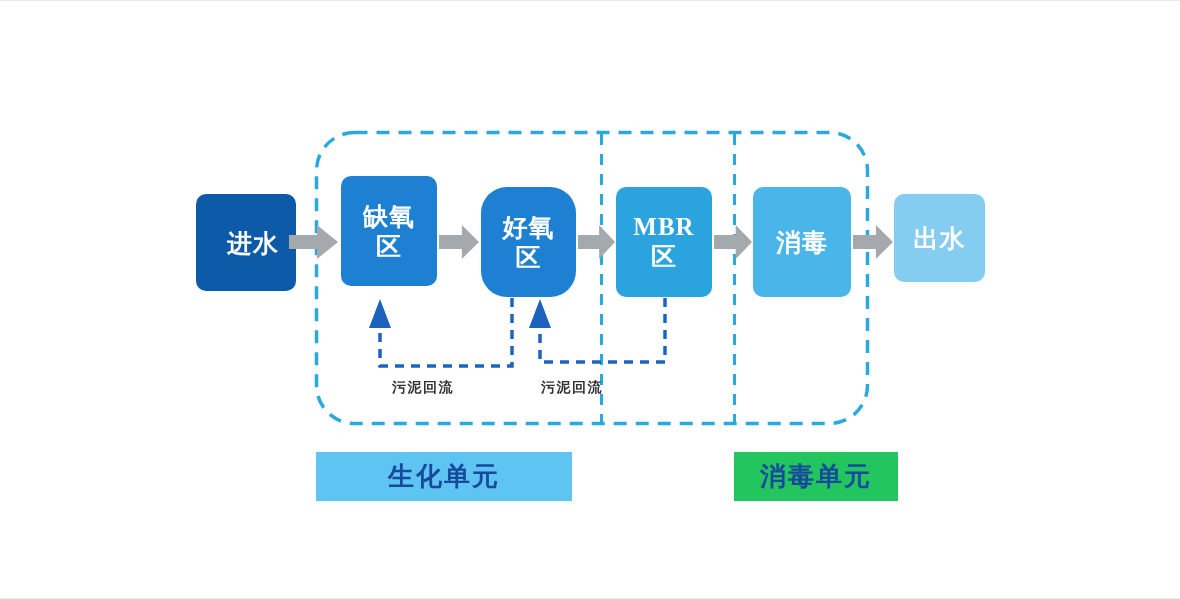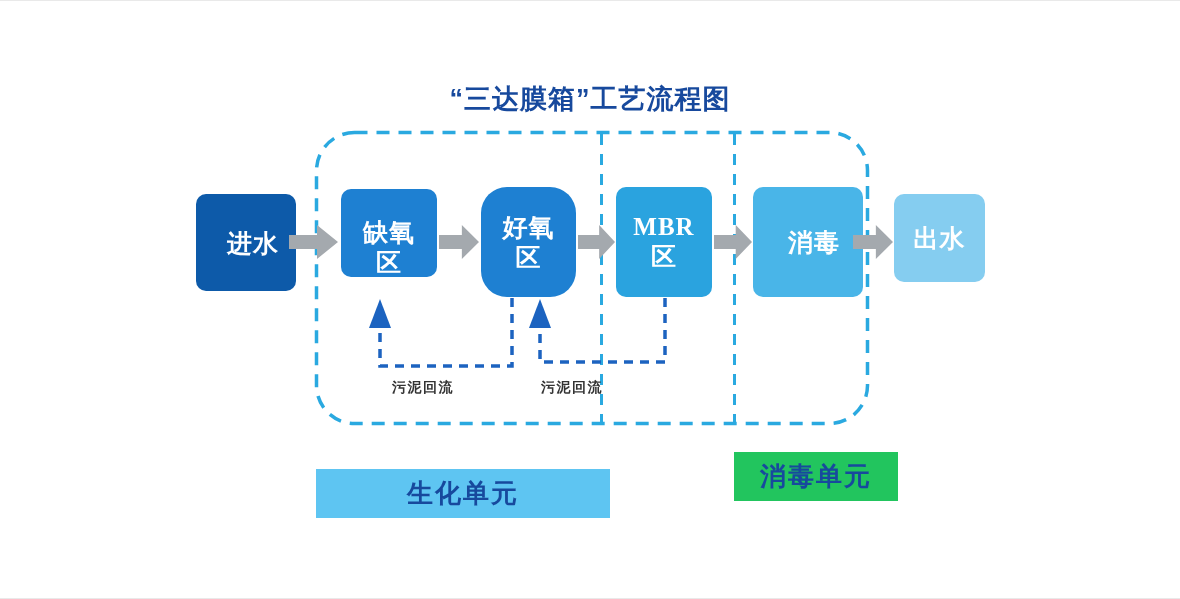--- a/index.html
+++ b/index.html
@@ -49,21 +49,21 @@
     display: flex;
     flex-direction: column;
     align-items: center;
     justify-content: center;
     text-align: center;
     line-height: 1.2;
     letter-spacing: 1px;
   }
   .node .nline { display: block; }
   .node-inlet    { left: 196px; top: 193px; width: 86px;  height: 97px; padding-left: 14px;  }
-  .node-anoxic   { left: 341px; top: 188px; width: 96px;  height: 88px; justify-content: flex-end; }
+  .node-anoxic   { left: 341px; top: 175px; width: 96px;  height: 110px; }
   .node-aerobic  { left: 481px; top: 186px; width: 95px;  height: 110px; }
   .node-mbr      { left: 616px; top: 186px; width: 96px;  height: 110px; }
   .node-disinfect{ left: 753px; top: 186px; width: 98px;  height: 110px; }
   .node-outlet   { left: 894px; top: 193px; width: 91px;  height: 88px;  }
 
   .flow-arrow {
     position: absolute;
     top: 224px;
     height: 34px;
     z-index: 3;
@@ -93,63 +93,62 @@
     height: 49px;
     z-index: 2;
     display: flex;
     align-items: center;
     justify-content: center;
     font-size: 26px;
     font-weight: bold;
     color: var(--unit-text, #17499d);
     letter-spacing: 2px;
   }
-  .ub1 { left: 316px; width: 294px; margin-top: 17px; }
+  .ub1 { left: 316px; width: 256px; }
   .ub2 { left: 603px; width: 125px; }
   .ub3 { left: 734px; width: 164px; }
 </style>
 </head>
 <body>
 
 <div class="canvas">
 
   <svg class="lines-layer" viewBox="0 0 1180 599" xmlns="http://www.w3.org/2000/svg">
     <rect x="316.5" y="131.5" width="551" height="291" rx="38" ry="38" fill="none" stroke-width="3.5" stroke-dasharray="13 9" style="stroke: rgb(42, 169, 224);"></rect>
     <line x1="601.5" y1="133" x2="601.5" y2="421" stroke-width="3" stroke-dasharray="11 9" style="stroke: rgb(42, 169, 224);"></line>
     <line x1="734.5" y1="133" x2="734.5" y2="421" stroke-width="3" stroke-dasharray="11 9" style="stroke: rgb(42, 169, 224);"></line>
 
     <polyline points="512,297 512,365 380,365 380,328" fill="none" stroke-width="3.5" stroke-dasharray="9 7" style="stroke: rgb(28, 99, 192);"></polyline>
     <polygon points="380,298 369,327 391,327" style="fill: rgb(28, 99, 192);"></polygon>
 
     <polyline points="665,297 665,361 540,361 540,328" fill="none" stroke-width="3.5" stroke-dasharray="9 7" style="stroke: rgb(28, 99, 192);"></polyline>
     <polygon points="540,298 529,327 551,327" style="fill: rgb(28, 99, 192);"></polygon>
   </svg>
 
-  <h1 class="title">“三达膜箱”工艺流程图</h1>
 
   <div class="node node-inlet" style="background-color: rgb(13, 90, 169);">
     <span class="nline">进水</span>
   </div>
 
   <div class="node node-anoxic" style="background-color: rgb(30, 128, 210);">
     <span class="nline">缺氧</span>
     <span class="nline">区</span>
   </div>
 
   <div class="node node-aerobic" style="background-color: rgb(30, 128, 210); border-radius: 26px;">
     <span class="nline">好氧</span>
     <span class="nline">区</span>
   </div>
 
   <div class="node node-mbr" style="background-color: rgb(42, 163, 223); font-family: Liberation Serif, serif;">
     <span class="nline">MBR</span>
     <span class="nline">区</span>
   </div>
 
-  <div class="node node-disinfect" style="background-color: rgb(73, 181, 232); padding-left: 12px;">
+  <div class="node node-disinfect" style="background-color: rgb(73, 181, 232);">
     <span class="nline">消毒</span>
   </div>
 
   <div class="node node-outlet" style="background-color: rgb(133, 205, 240);">
     <span class="nline">出水</span>
   </div>
 
   <svg class="flow-arrow fa1" viewBox="0 0 42 34" preserveAspectRatio="none">
     <polygon points="0,10 24,10 24,0 42,17 24,34 24,24 0,24" style="fill: rgb(164, 169, 174);"></polygon>
   </svg>

